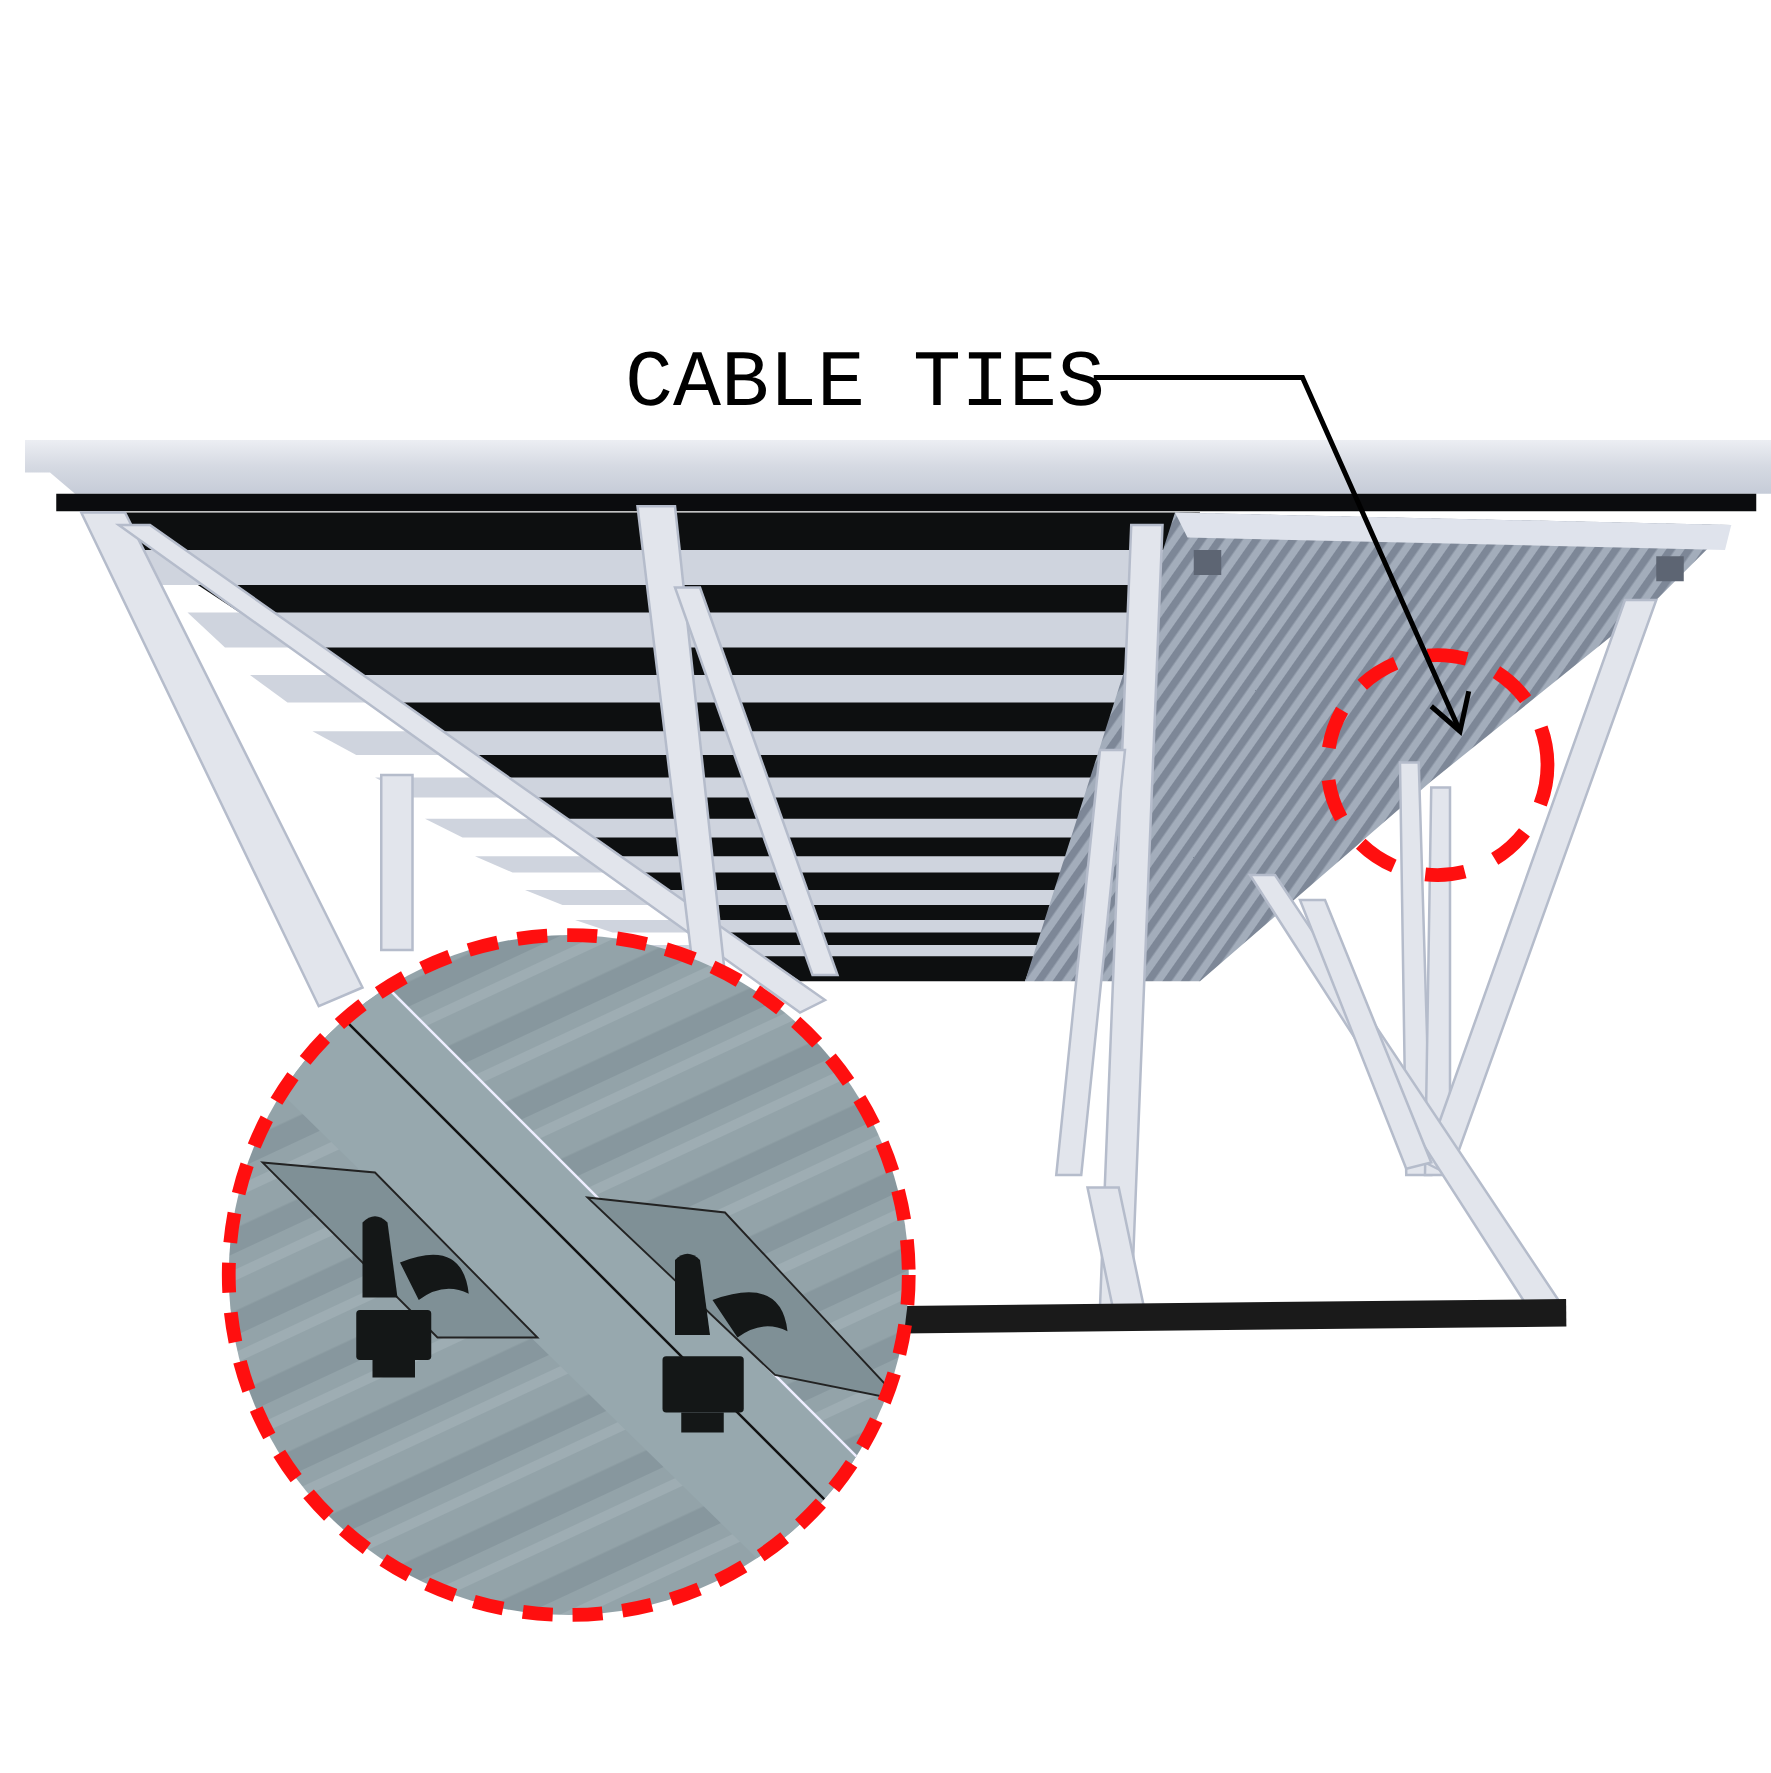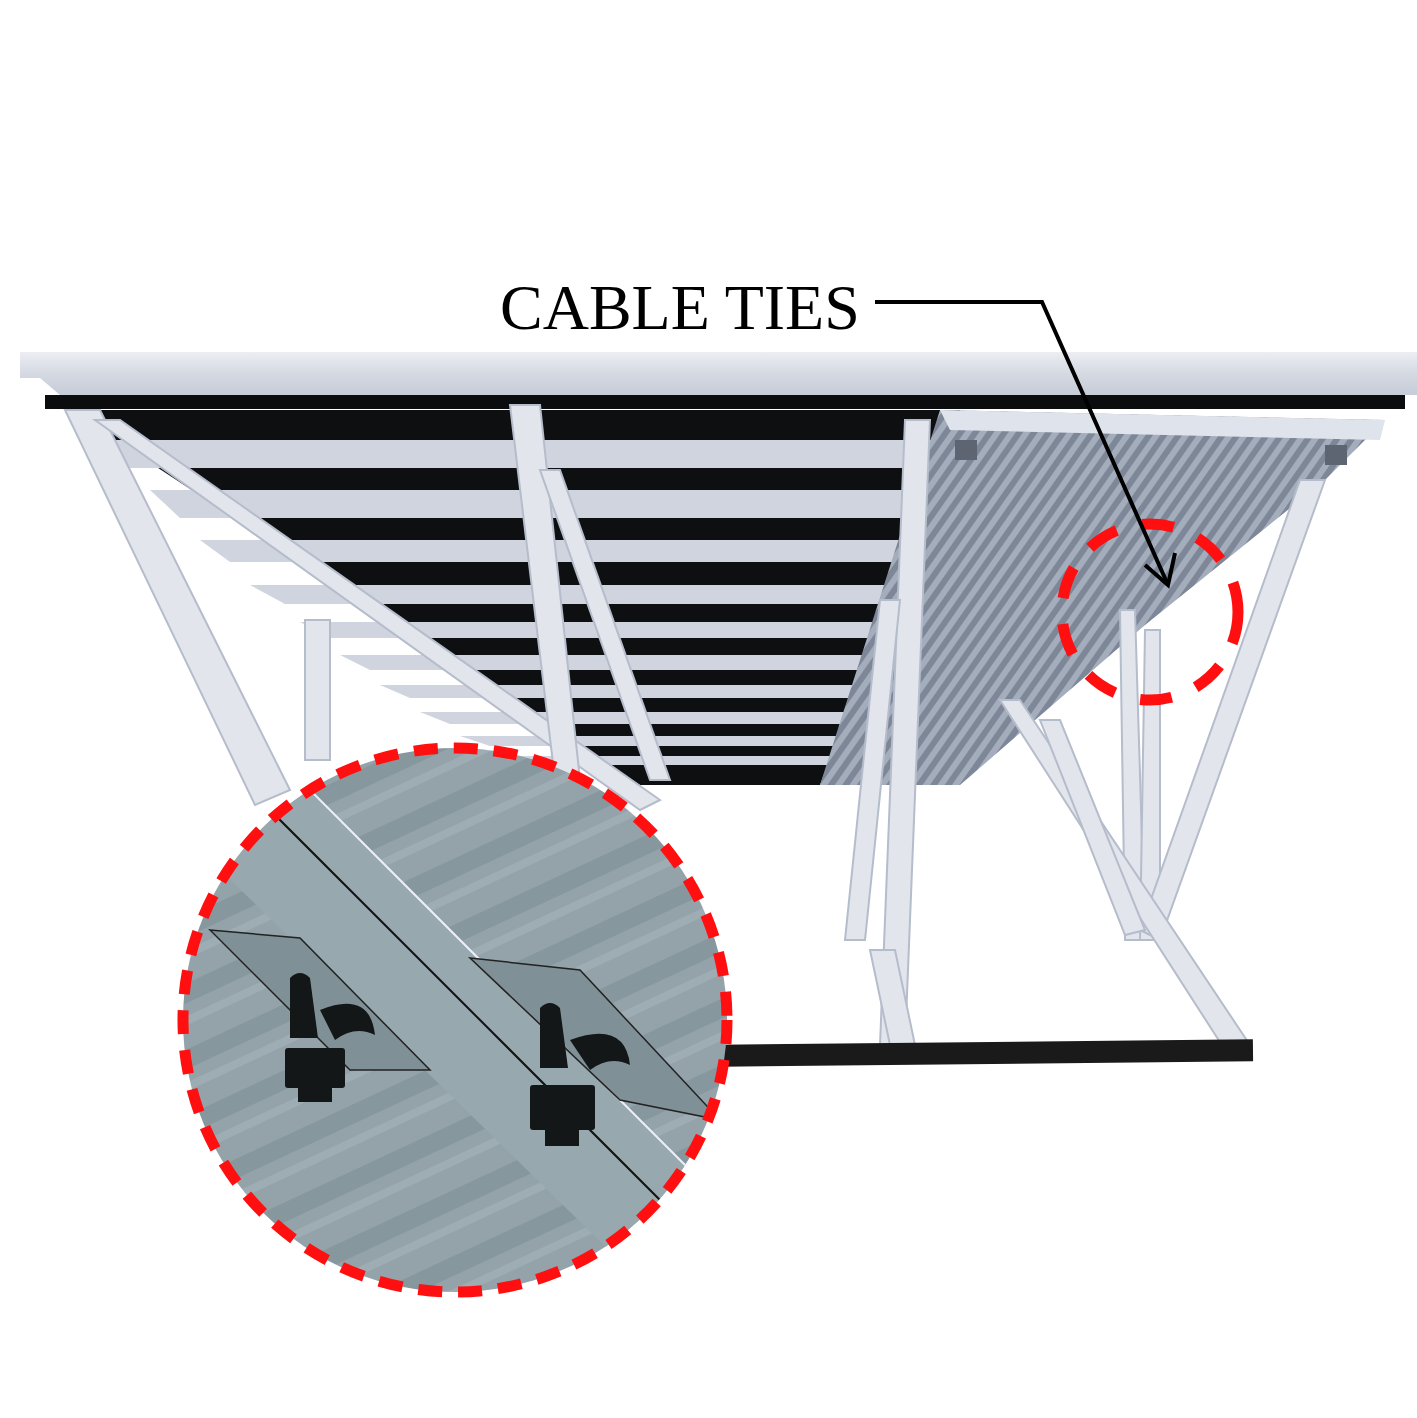--- a/index.html
+++ b/index.html
@@ -1,20 +1,20 @@
 <!DOCTYPE html>
 <html><head>
 <meta charset="utf-8">
 <style>
   html, body { margin: 0; padding: 0; background: #ffffff; }
   body { width: 1417px; height: 1418px; position: relative; overflow: hidden; font-family: "Liberation Sans", sans-serif; }
   #diagram { position: absolute; left: 0; top: 0; width: 1417px; height: 1418px; }
   .callout-label {
     position: absolute; left: 500px; top: 276px;
-    font-family: Liberation Serif, serif; font-size: 64px; color: #000;
+    font-family: Liberation Mono, monospace; font-size: 64px; color: #000;
     letter-spacing: 0px; line-height: 64px; white-space: nowrap;
   }
 </style>
 </head>
 <body>
 
 <svg id="diagram" viewBox="0 0 1417 1418" xmlns="http://www.w3.org/2000/svg">
   <defs>
     <pattern id="stripes" width="12" height="12" patternUnits="userSpaceOnUse" patternTransform="rotate(35)">
       <rect width="12" height="12" fill="#a3adbb"></rect>

